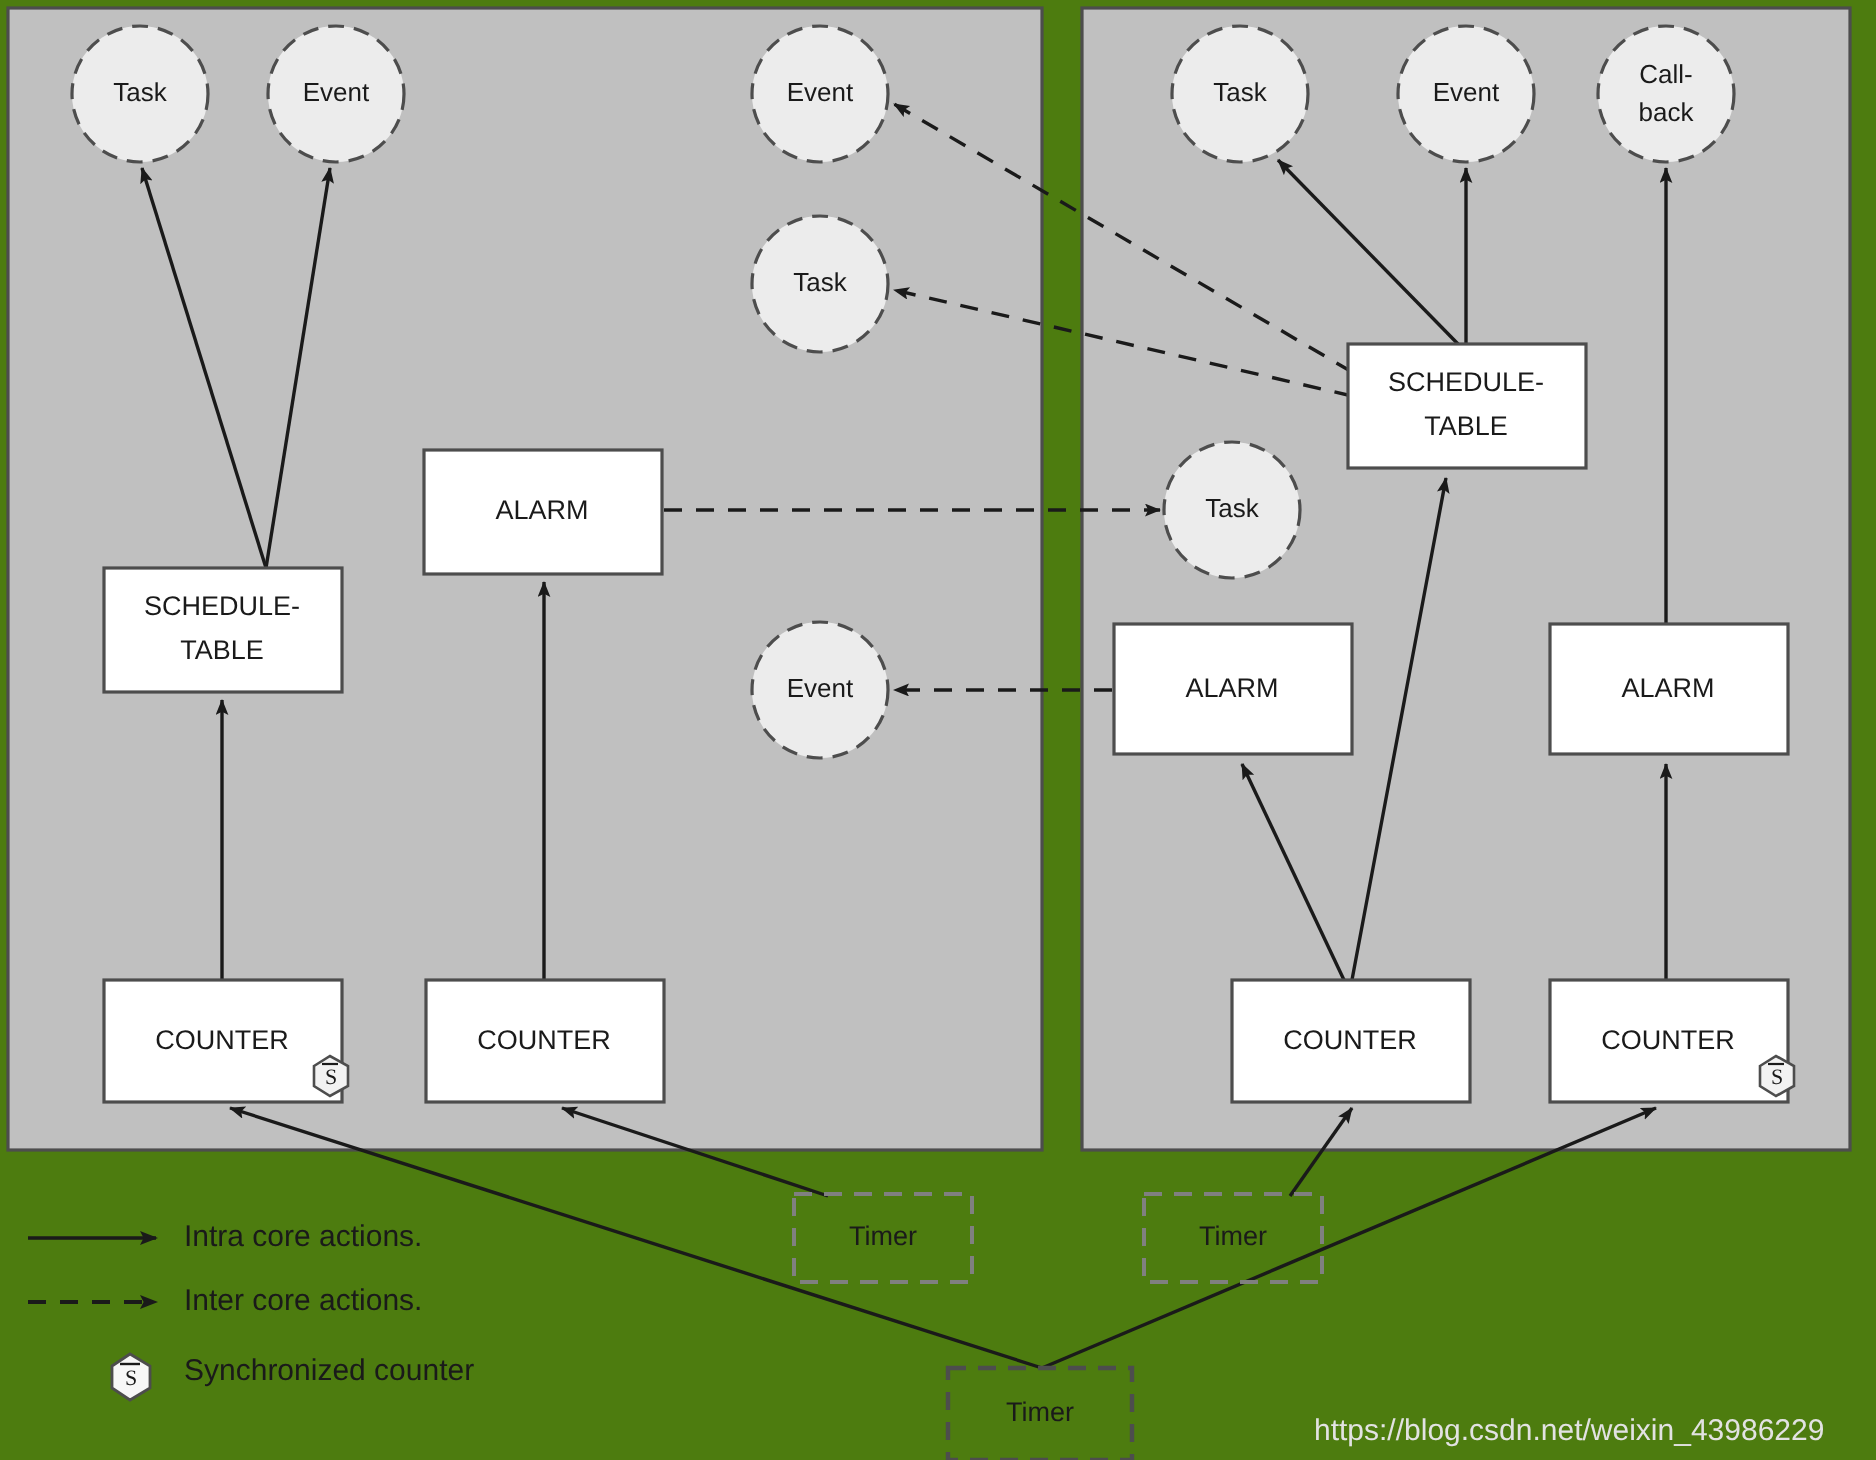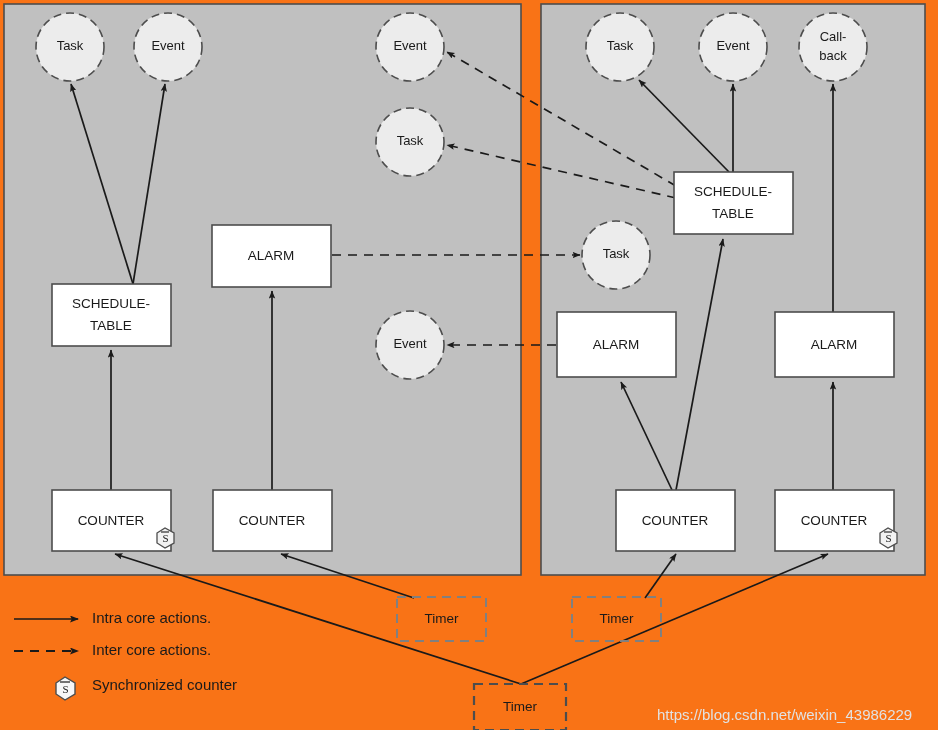--- a/index.html
+++ b/index.html
@@ -8,21 +8,21 @@
     padding: 0;
     background: #ffffff;
   }
   body {
     font-family: "Liberation Sans", sans-serif;
   }
   #diagram-root {
     position: relative;
     width: 938px;
     height: 730px;
-    background: #f97316;
+    background: #4d7c0f;
     overflow: hidden;
     text-align: center;
   }
   #diagram-svg {
     position: absolute;
     left: 0;
     top: 0;
     width: 938px;
     height: 730px;
   }

